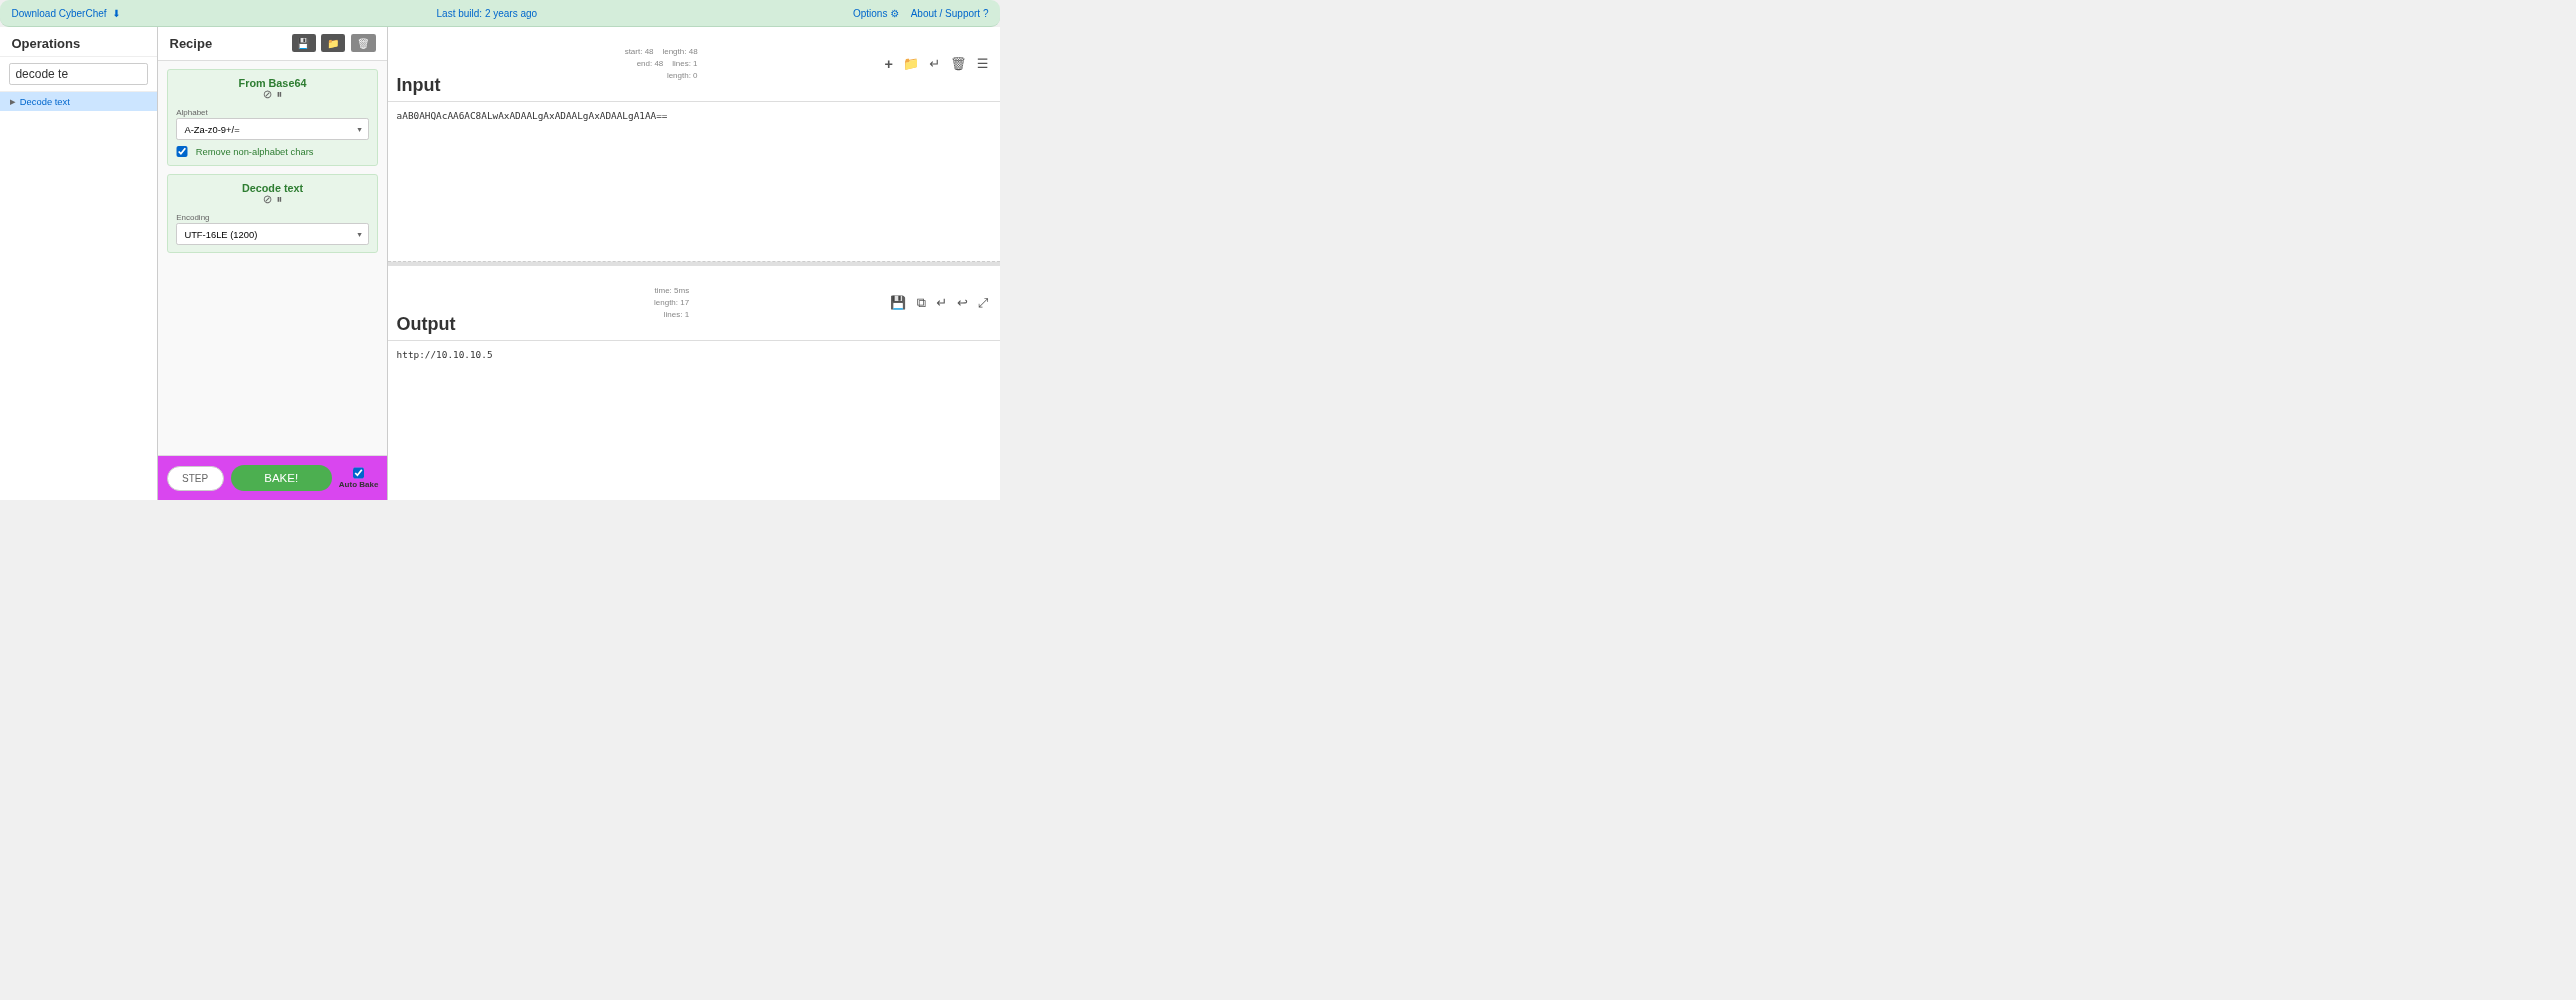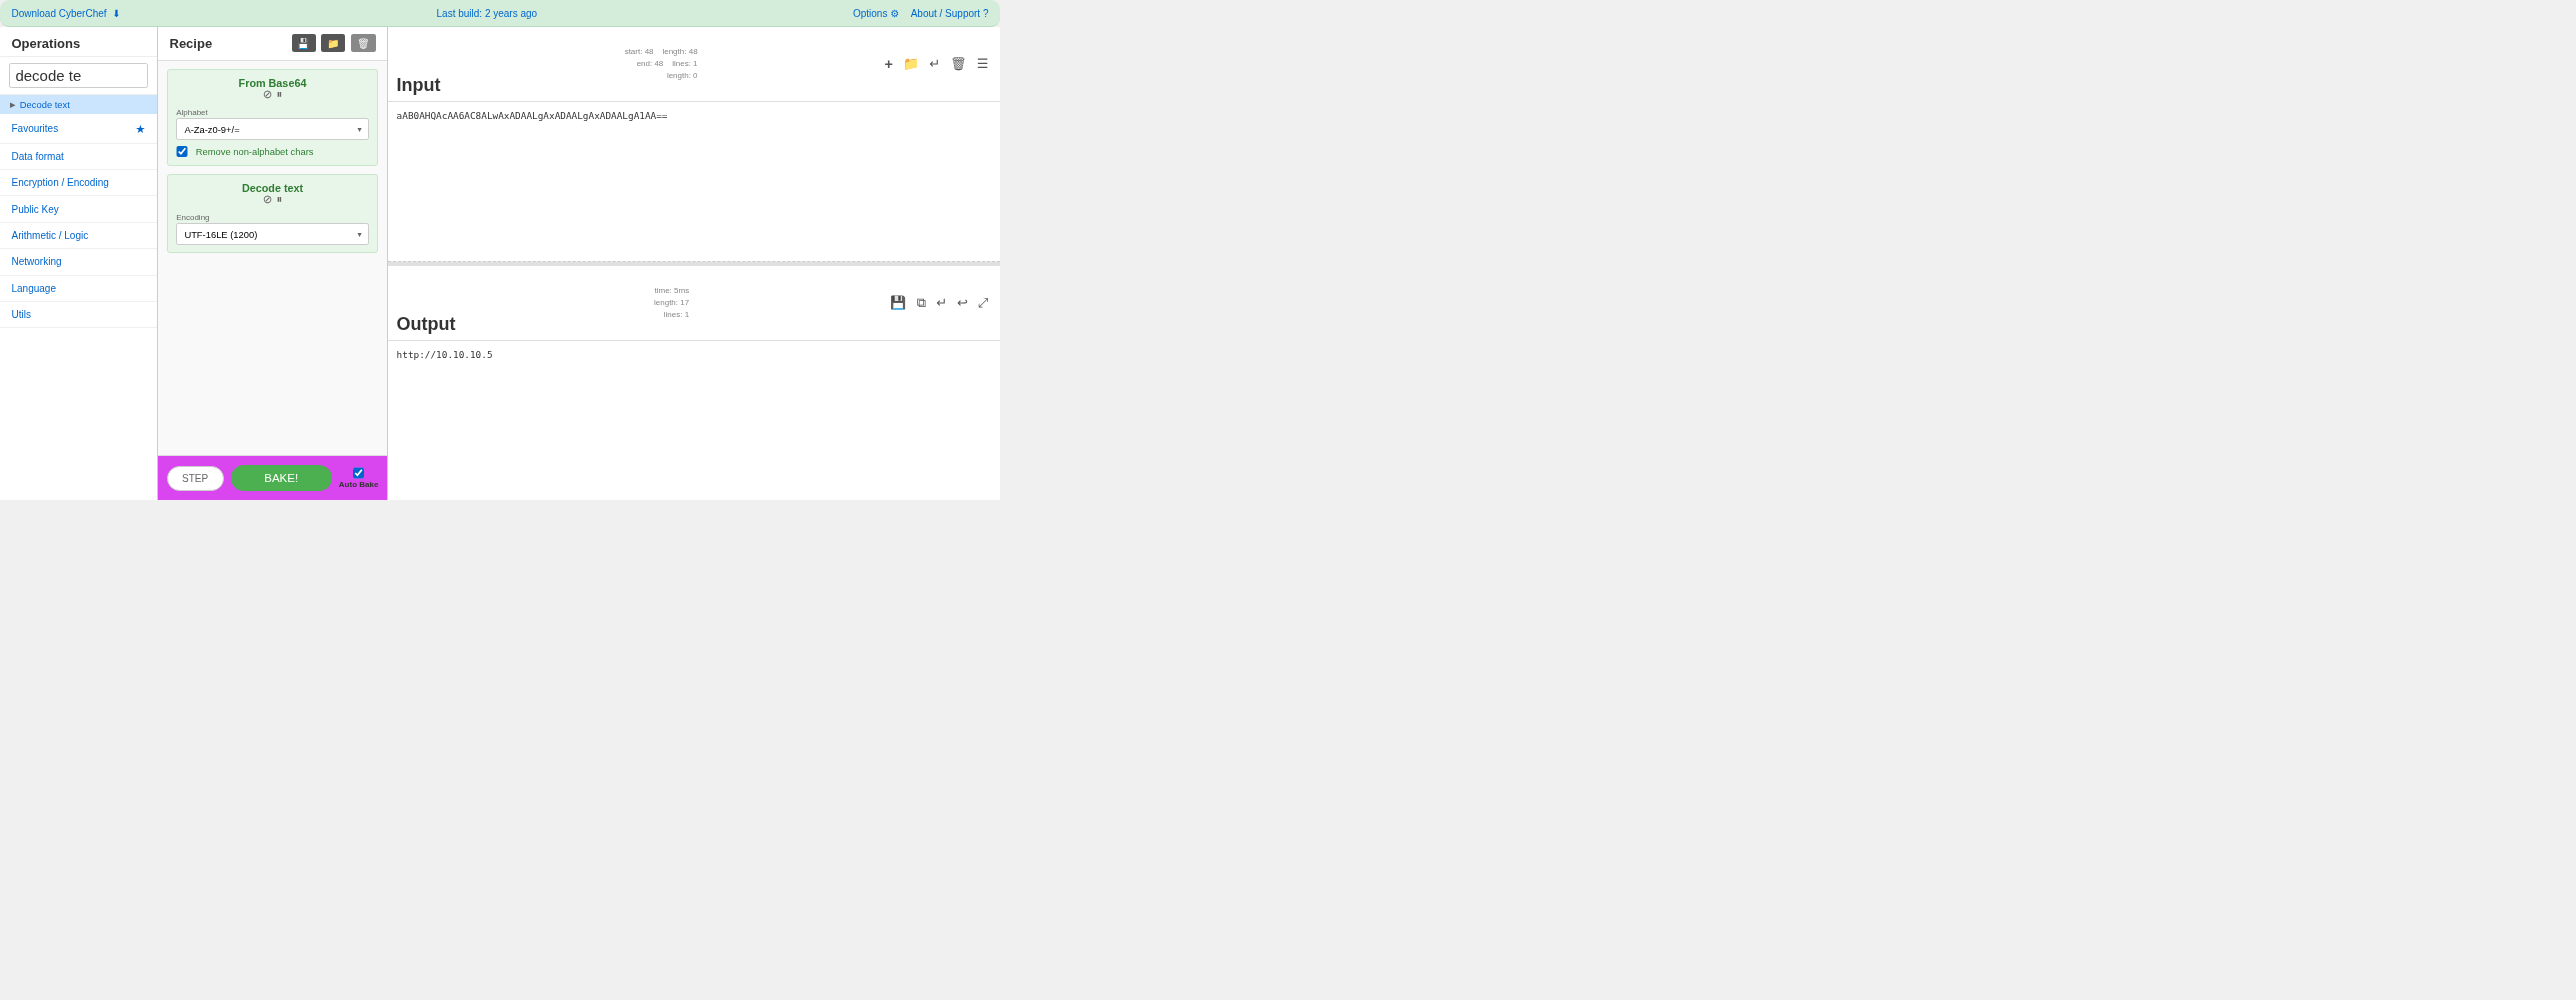--- a/index.html
+++ b/index.html
@@ -45,21 +45,21 @@
     }
     .search-box {
       padding: 5.8px 8.6px;
       border-bottom: 0.7px solid #eee;
     }
     .search-input {
       width: 100%;
       padding: 2.9px 5.8px;
       border: 0.7px solid #ccc;
       border-radius: 2.2px;
-      font-size: 15px;
+      font-size: 12px;
       color: #333;
     }
     .search-result-item {
       background: #cce5ff;
       padding: 4.3px 10px;
       color: #0066cc;
       font-size: 9.4px;
       cursor: pointer;
       display: flex;
       align-items: center;
@@ -300,30 +300,20 @@
 
   <div class="sidebar">
     <div class="sidebar-title">Operations</div>
     <div class="search-box">
       <input class="search-input" type="text" value="decode te" style="">
     </div>
     <div class="search-result-item">
       <span class="arrow">▶</span>
       <span>Decode text</span>
     </div>
-    <div class="sidebar-categories">
-    <div class="sidebar-category favourites">Favourites<span class="star-icon">★</span></div>
-        <div class="sidebar-category">Data format</div>
-        <div class="sidebar-category">Encryption / Encoding</div>
-        <div class="sidebar-category">Public Key</div>
-        <div class="sidebar-category">Arithmetic / Logic</div>
-        <div class="sidebar-category">Networking</div>
-        <div class="sidebar-category">Language</div>
-        <div class="sidebar-category">Utils</div>
-      </div>
   </div>
 
   <div class="recipe-panel">
     <div class="recipe-header">
       <span class="recipe-title">Recipe</span>
       <div class="recipe-toolbar">
         <button class="recipe-toolbar-btn">💾</button>
         <button class="recipe-toolbar-btn">📁</button>
         <button class="recipe-toolbar-btn delete">🗑</button>
       </div>

